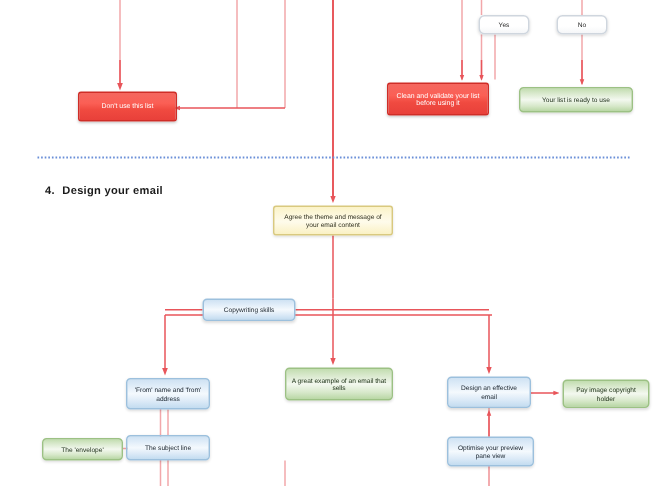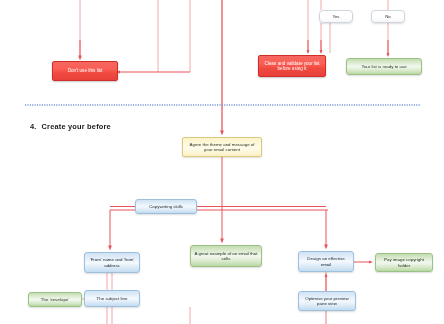--- a/index.html
+++ b/index.html
@@ -150,21 +150,21 @@
       <path d="M82,299 L107,299"></path>
     </g>
 
     <g stroke="#e8555a" stroke-width="1" fill="none">
       <path d="M354,262 L371,262" marker-end="url(#ahs)"></path>
       <path d="M326,291 L326,275" marker-end="url(#ahs)"></path>
     </g>
   </svg>
 
   <div class="section-heading" style="left:30px;top:122px;">
-    <span class="num">4.</span><span>Create your before</span>
+    <span class="num">4.</span><span>Design your email</span>
   </div>
 
   <div class="node n-red" style="left:52px;top:61px;width:66px;height:20px;">
     <span>Don't use this list</span>
   </div>
 
   <div class="node n-white" style="left:319px;top:10px;width:34px;height:13px;">
     <span>Yes</span>
   </div>
 

